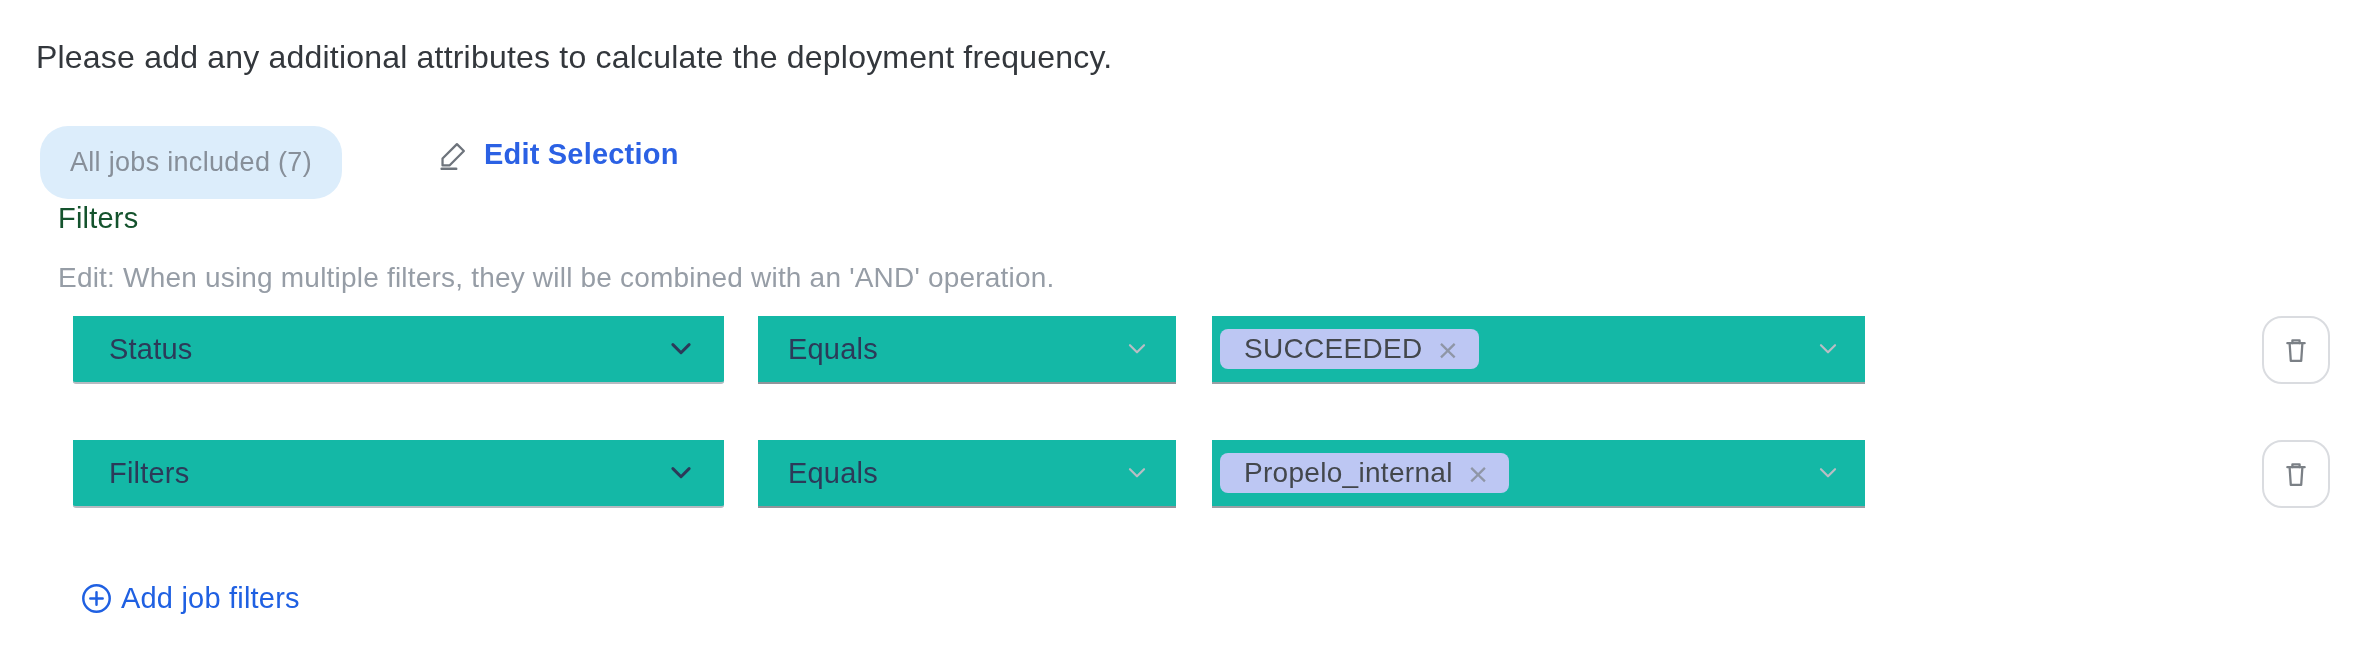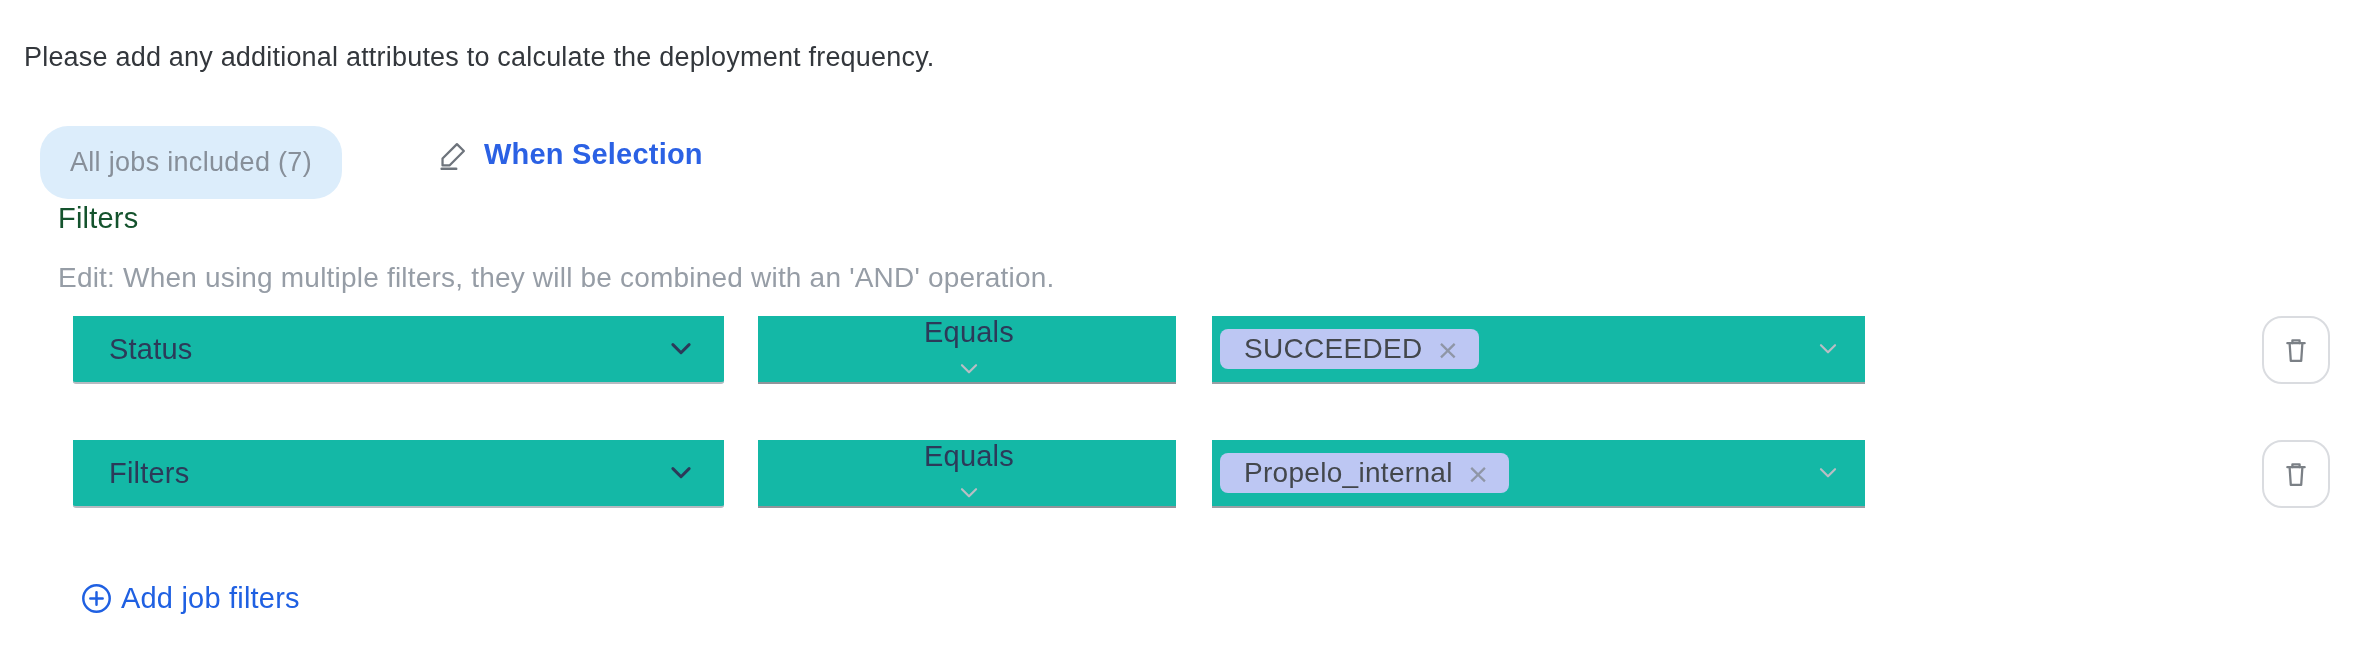--- a/index.html
+++ b/index.html
@@ -7,22 +7,22 @@
     position:relative;
     width:2376px;height:654px;
     background:#ffffff;
     font-family:"Liberation Sans","DejaVu Sans",sans-serif;
     overflow:hidden;
   }
   .abs{position:absolute;}
 
   
   .intro{
-    left:24px;top:40px;
-    font-size:27px;line-height:34px;color:#33373c;letter-spacing:.2px;
+    left:36px;top:40px;
+    font-size:32px;line-height:34px;color:#33373c;letter-spacing:.2px;
   }
 
   
   .pill{
     left:40px;top:126px;height:55px;
     display:inline-flex;align-items:center;
     padding:9px 30px;border-radius:28px;
     background:#dcedfb;
     font-size:27px;color:#878f99;letter-spacing:.3px;
   }
@@ -51,21 +51,21 @@
   .filter-row{left:0;width:2376px;height:68px;}
   .row-1{top:316px;}
   .row-2{top:440px;}
 
   .select{
     position:absolute;top:0;height:68px;
     display:flex;align-items:center;justify-content:space-between;
     box-sizing:border-box;cursor:pointer;background:#14b8a6;
   }
   .select-attr{left:73px;width:651px;border-bottom:2px solid #b6bac1;border-radius:0 0 3px 3px;padding:0 28px 0 36px;}
-  .select-op  {left:758px;width:418px;border-bottom:2px solid #90949a;padding:0 26px 0 30px;flex-direction:column;}
+  .select-op  {left:758px;width:418px;border-bottom:2px solid #90949a;padding:0 26px 0 30px;}
   .select-val {left:1212px;width:653px;border-bottom:2px solid #9aa0a5;padding:0 24px 0 8px;}
 
   .sel-label{
     font-size:29px;color:#2c3a59;letter-spacing:.2px;white-space:nowrap;
   }
   .chev{flex:0 0 auto;}
   .chev.dark{stroke:#2c3a59;}
   .chev.light{stroke:#b9bdc4;}
 
   .tag{
@@ -104,21 +104,21 @@
 
   <div class="abs pill">
     <span>All jobs included (7)</span>
   </div>
 
   <div class="abs edit-link">
     <svg width="32" height="32" viewBox="0 0 24 24" fill="none" stroke="#6e747c" stroke-width="1.7" stroke-linejoin="round" stroke-linecap="round">
       <path d="M14.2 4.6l5.2 5.2L8.6 20.6H3.4v-5.2L14.2 4.6z"></path>
       <line x1="2.8" y1="23.1" x2="13.6" y2="23.1" stroke-width="2"></line>
     </svg>
-    <span class="label">When Selection</span>
+    <span class="label">Edit Selection</span>
   </div>
 
   <div class="abs filters-heading">Filters</div>
   <div class="abs note">Edit: When using multiple filters, they will be combined with an 'AND' operation.</div>
 
   <div class="abs filter-row row-1">
     <div class="select select-attr">
       <span class="sel-label">Status</span>
       <svg class="chev dark" width="30" height="30" viewBox="0 0 24 24" fill="none" stroke-width="2.4" stroke-linecap="round" stroke-linejoin="round">
           <polyline points="5.5,8.5 12,15 18.5,8.5"></polyline>

